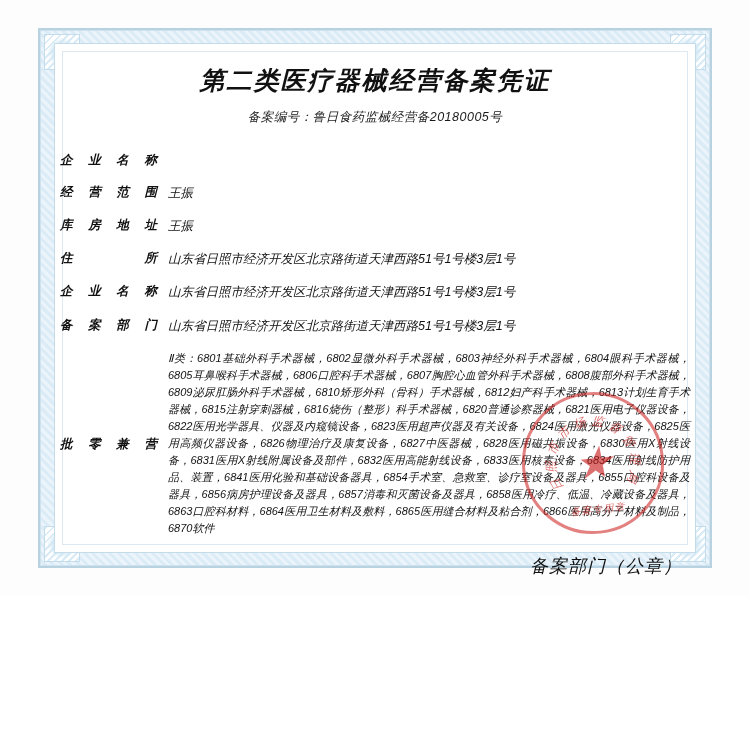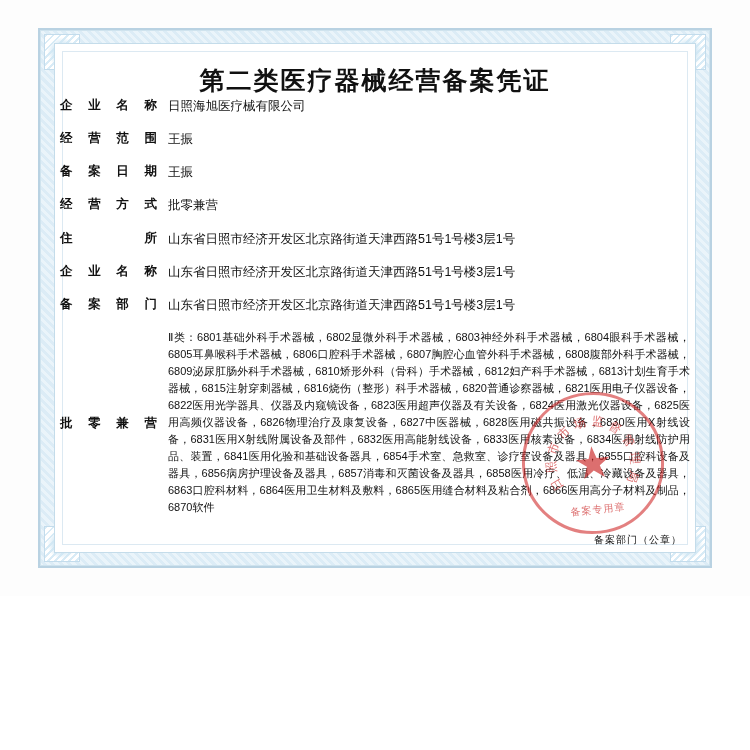--- a/index.html
+++ b/index.html
@@ -12,20 +12,21 @@
     background: #ffffff;
     font-family: "Liberation Sans", sans-serif;
     overflow: hidden;
   }
   .page {
     position: relative;
     width: 750px;
     height: 596px;
     background: #fdfdfd;
     overflow: hidden;
+    font-style: italic;
   }
   
   .frame-outer {
     position: absolute;
     left: 38px;
     top: 28px;
     right: 38px;
     bottom: 28px;
     border: 2px solid #b9d2e2;
     background:
@@ -82,20 +83,21 @@
     font-family: "DejaVu Sans", sans-serif;
   }
   .doc-subtitle {
     text-align: center;
     font-size: 12.5px;
     color: #1a1a1a;
     margin-top: 12px;
     letter-spacing: 0.5px;
   }
   .fields {
+    margin-top: 26px;
   }
   .field-row {
     display: flex;
     align-items: flex-start;
     margin-bottom: 15px;
   }
   .field-label {
     width: 108px;
     flex: 0 0 108px;
     font-size: 12.5px;
@@ -119,21 +121,21 @@
   .scope-value {
     font-size: 11px;
     line-height: 1.55;
     text-align: justify;
   }
   .scope-para {
     margin: 0 0 2px 0;
   }
   .footer {
     margin-top: 14px;
-    font-size: 10px;
+    font-size: 18px;
     color: #111;
     display: flex;
     justify-content: flex-end;
     gap: 6px;
     padding-right: 8px;
   }
   .footer-line {
     letter-spacing: 1px;
     margin-bottom: 10px;
   }
@@ -198,37 +200,33 @@
     <div class="corner tr"></div>
     <div class="corner bl"></div>
     <div class="corner br"></div>
     <div class="frame-mid">
       <div class="frame-inner"></div>
     </div>
   </div>
 
   <div class="content">
     <div class="doc-title">第二类医疗器械经营备案凭证</div>
+    <div class="doc-subtitle">备案编号：鲁日食药监械经营备20180005号</div>
 
     <div class="fields">
       <div class="field-row">
         <div class="field-label">企业名称</div>
-        <div class="field-value">日照海旭医疗械有限公司</div>
       </div>
       <div class="field-row">
         <div class="field-label">经营范围</div>
         <div class="field-value">王振</div>
       </div>
       <div class="field-row">
-        <div class="field-label">备案日期</div>
+        <div class="field-label">库房地址</div>
         <div class="field-value">王振</div>
-      </div>
-      <div class="field-row">
-        <div class="field-label">经营方式</div>
-        <div class="field-value">批零兼营</div>
       </div>
       <div class="field-row">
         <div class="field-label">住所</div>
         <div class="field-value">山东省日照市经济开发区北京路街道天津西路51号1号楼3层1号</div>
       </div>
       <div class="field-row">
         <div class="field-label">企业名称</div>
         <div class="field-value">山东省日照市经济开发区北京路街道天津西路51号1号楼3层1号</div>
       </div>
       <div class="field-row">

